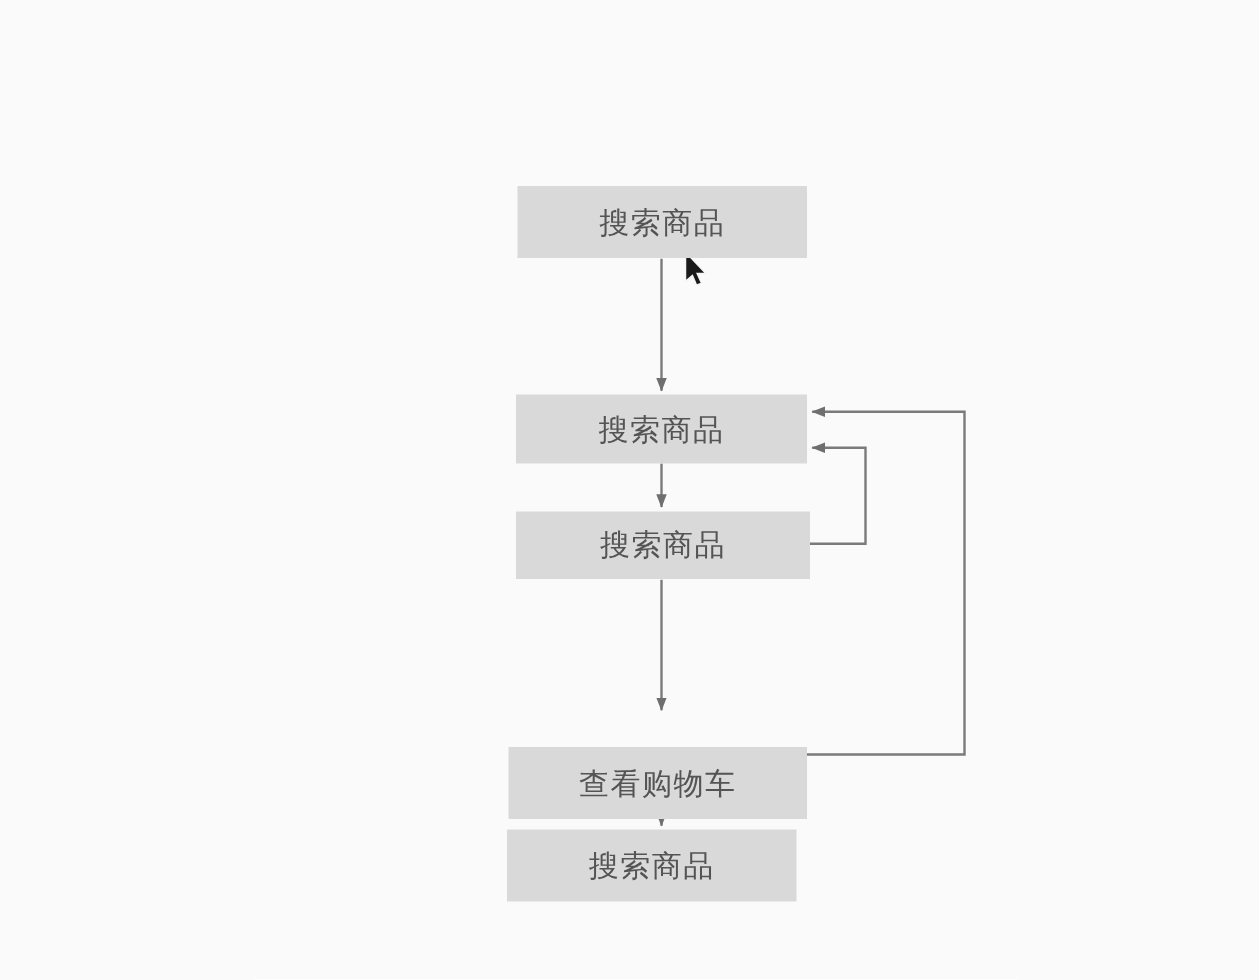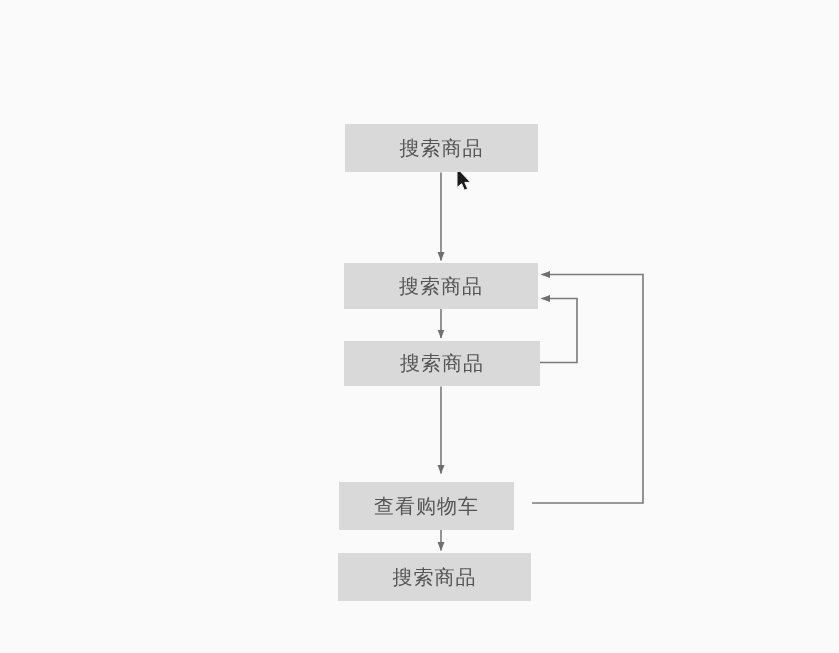--- a/index.html
+++ b/index.html
@@ -32,21 +32,21 @@
     font-size: 20px;
     letter-spacing: 1px;
     display: flex;
     align-items: center;
     justify-content: center;
     white-space: nowrap;
   }
   .node-search  { left: 345px; top: 124px; width: 193px; height: 48px; }
   .node-browse  { left: 344px; top: 263px; width: 194px; height: 46px; }
   .node-addcart { left: 344px; top: 341px; width: 196px; height: 45px; }
-  .node-viewcart{ left: 339px; top: 482px; width: 175px; height: 48px; }
+  .node-viewcart{ left: 339px; top: 498px; width: 199px; height: 48px; }
   .node-pay     { left: 338px; top: 553px; width: 193px; height: 48px; }
   .edge-layer {
     position: absolute;
     left: 0; top: 0;
     width: 839px;
     height: 653px;
     pointer-events: none;
   }
 </style>
 </head>

